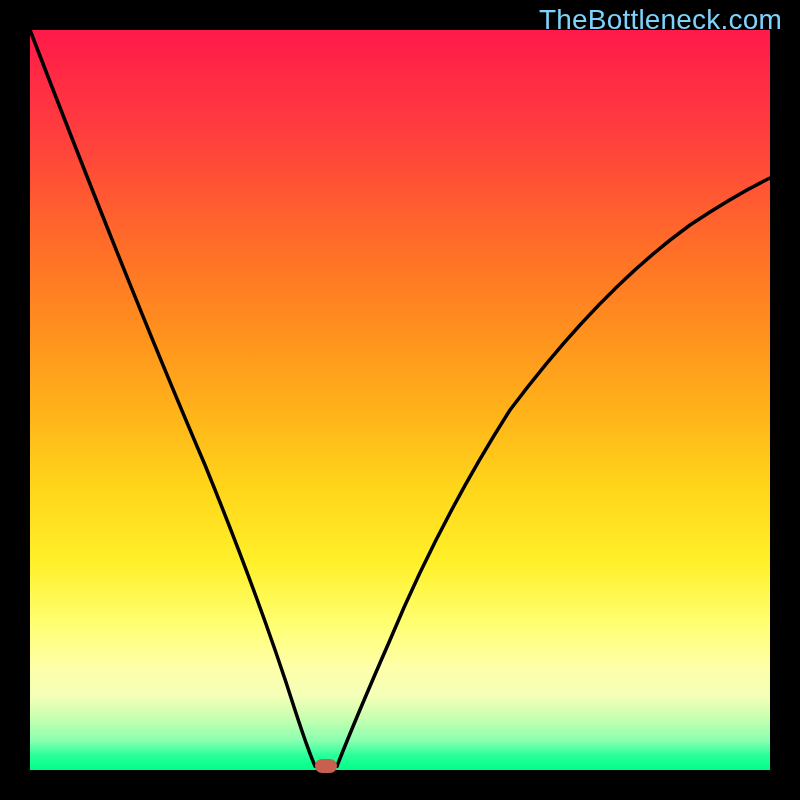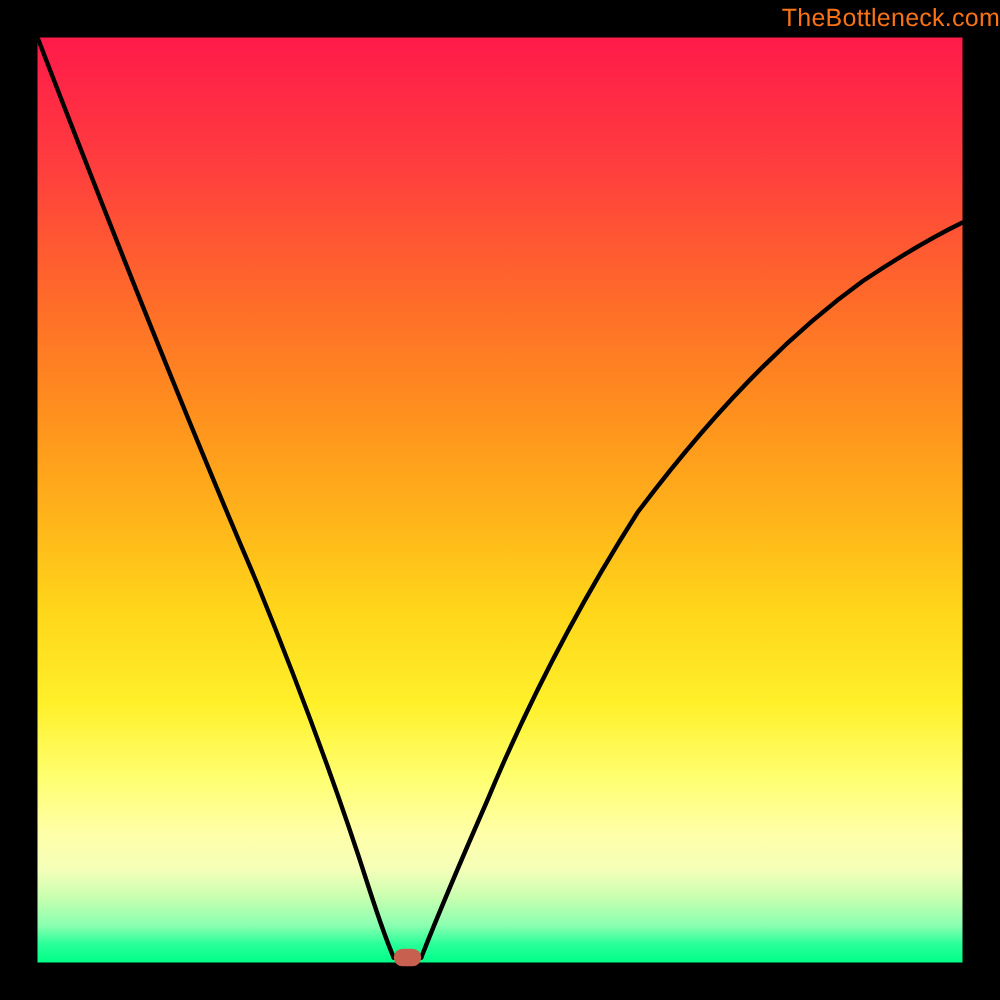--- a/index.html
+++ b/index.html
@@ -55,23 +55,23 @@
     position: absolute;
     width: 22px;
     height: 14px;
     background: #c7604f;
     border-radius: 8px;
     transform: translate(-50%, -50%);
   }
   .watermark {
     position: absolute;
     top: 4px;
-    right: 0;
-    color: #f97316;
-    font-size: 20px;
+    right: 18px;
+    color: #7dd3fc;
+    font-size: 28px;
     font-weight: 500;
     letter-spacing: 0.2px;
   }
 </style>
 </head>
 <body>
 
 <div class="frame">
 
   <div class="plot-area">

